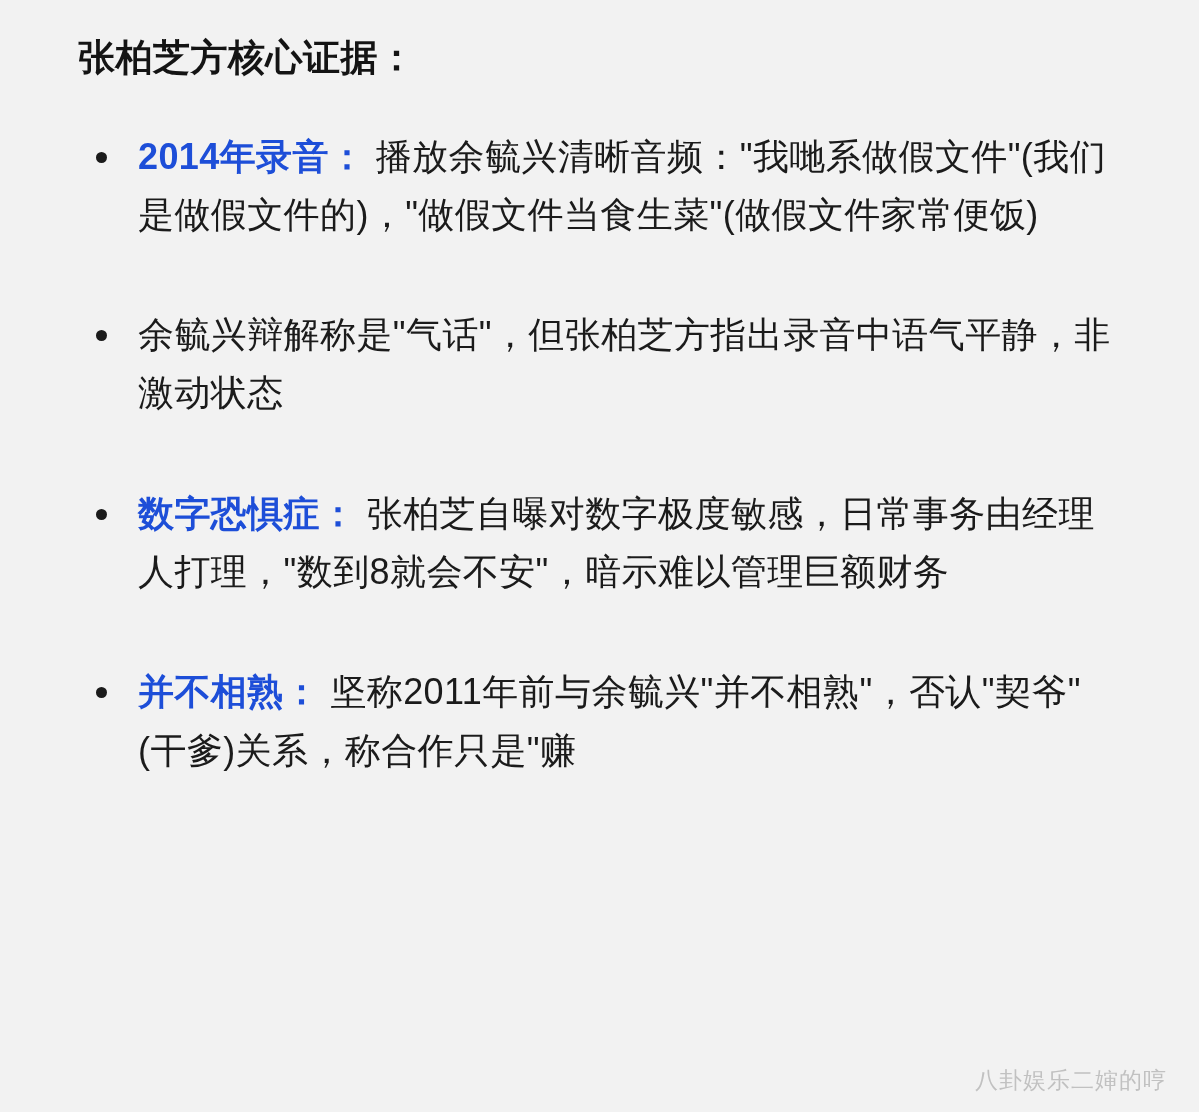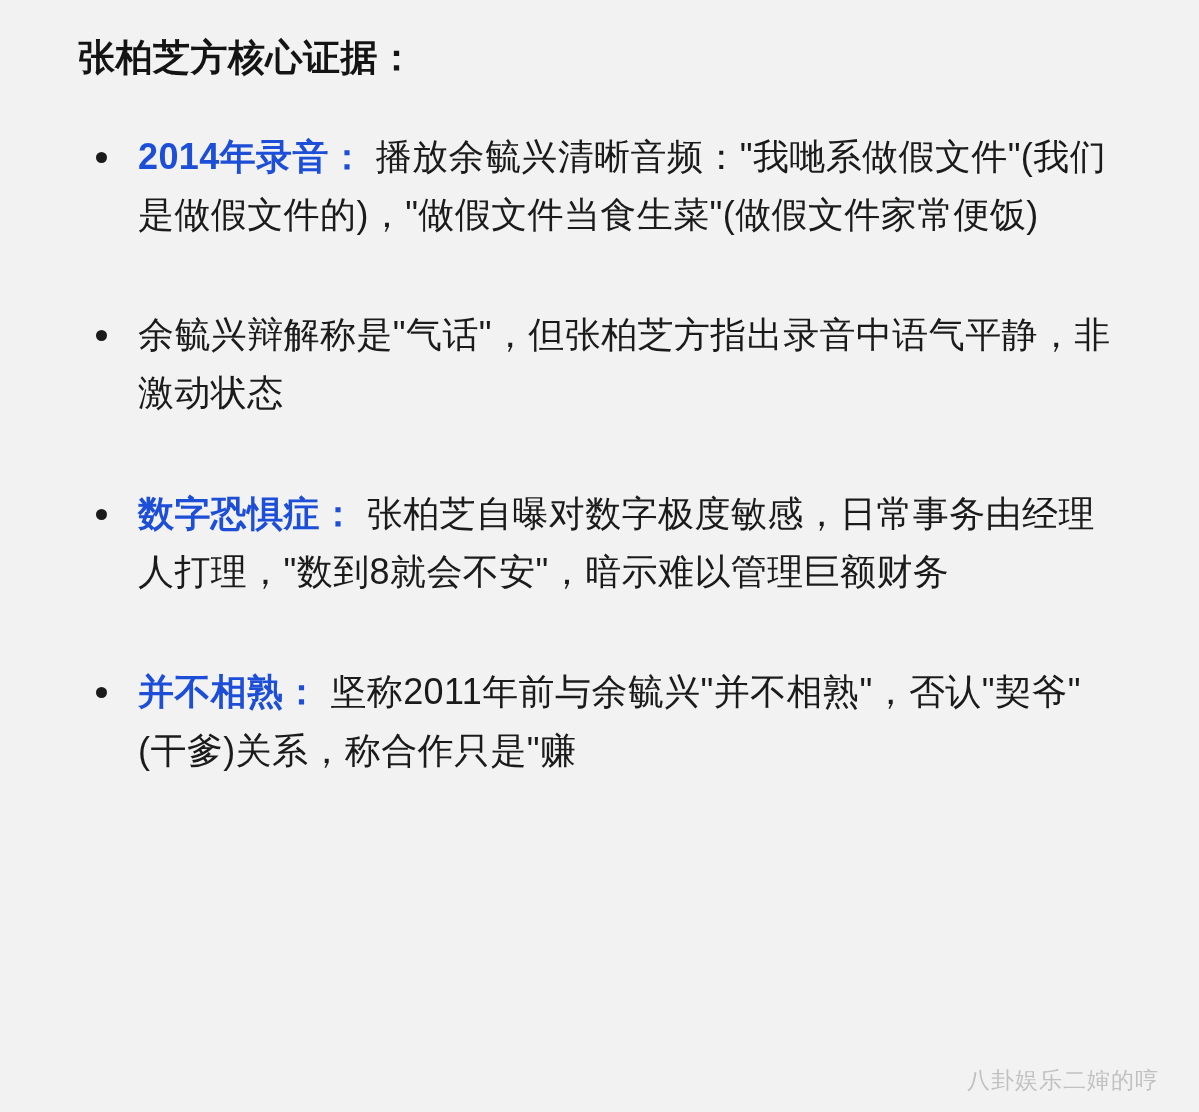--- a/index.html
+++ b/index.html
@@ -58,21 +58,21 @@
   }
   .lead {
     font-weight: bold;
     color: #1d4ed8;
   }
   .body-text {
     font-weight: normal;
   }
   .watermark {
     position: absolute;
-    right: 40px;
+    right: 32px;
     bottom: 16px;
     font-size: 23px;
     color: #b9b9b9;
     letter-spacing: 1px;
     white-space: nowrap;
     pointer-events: none;
     opacity: 0.85;
   }
 </style>
 </head>

